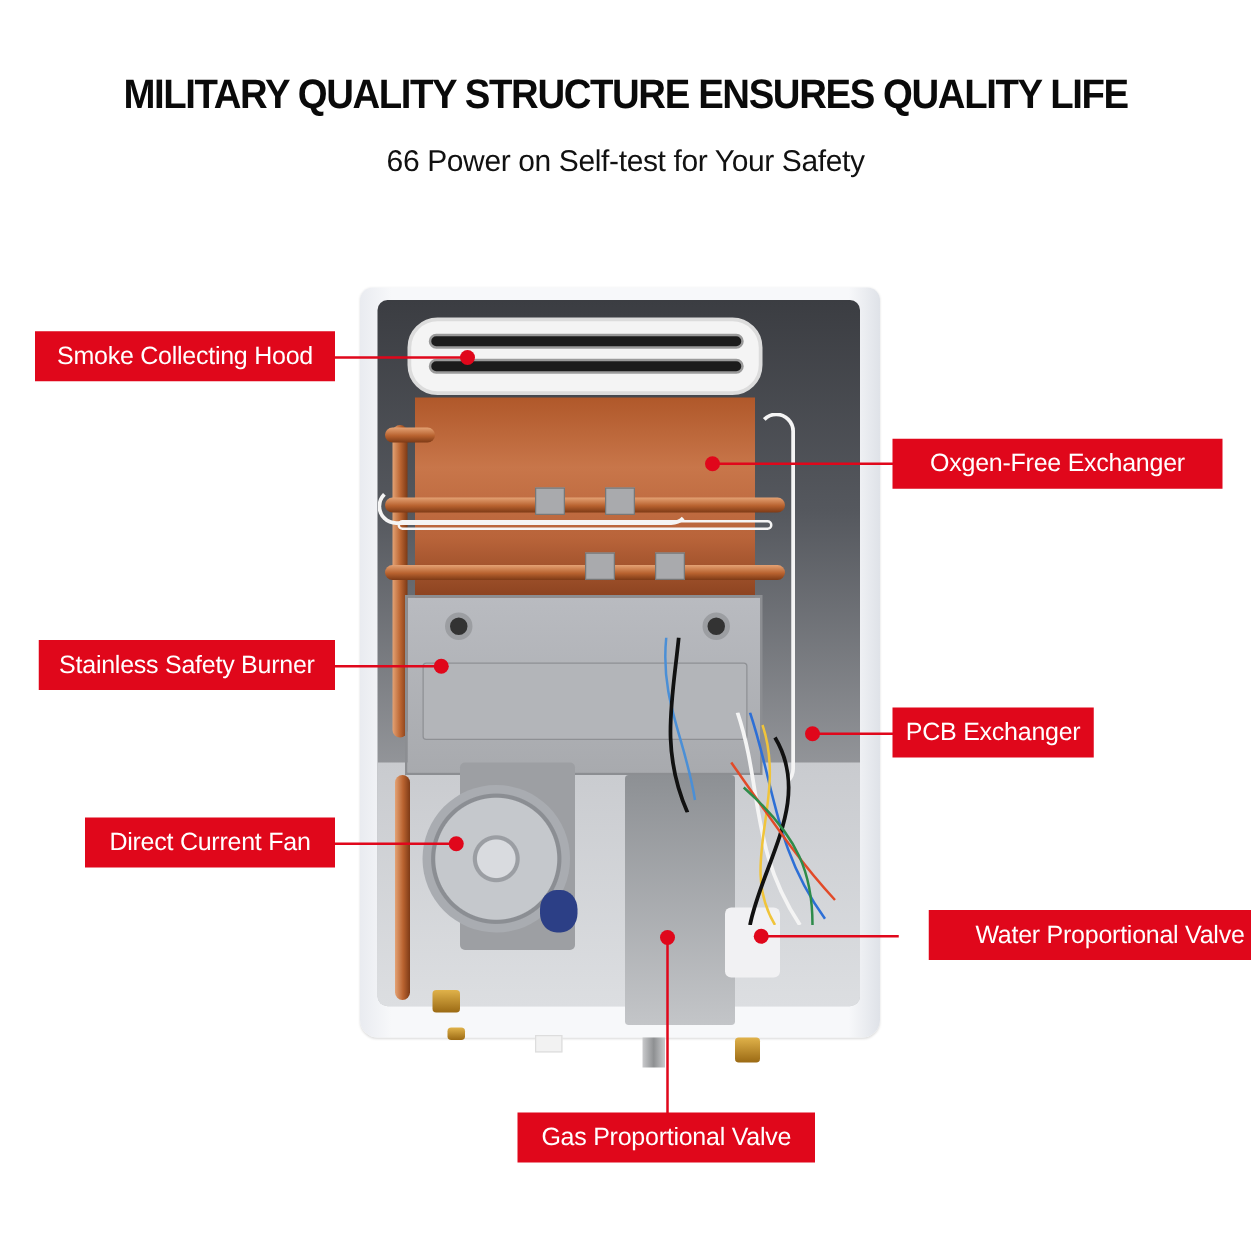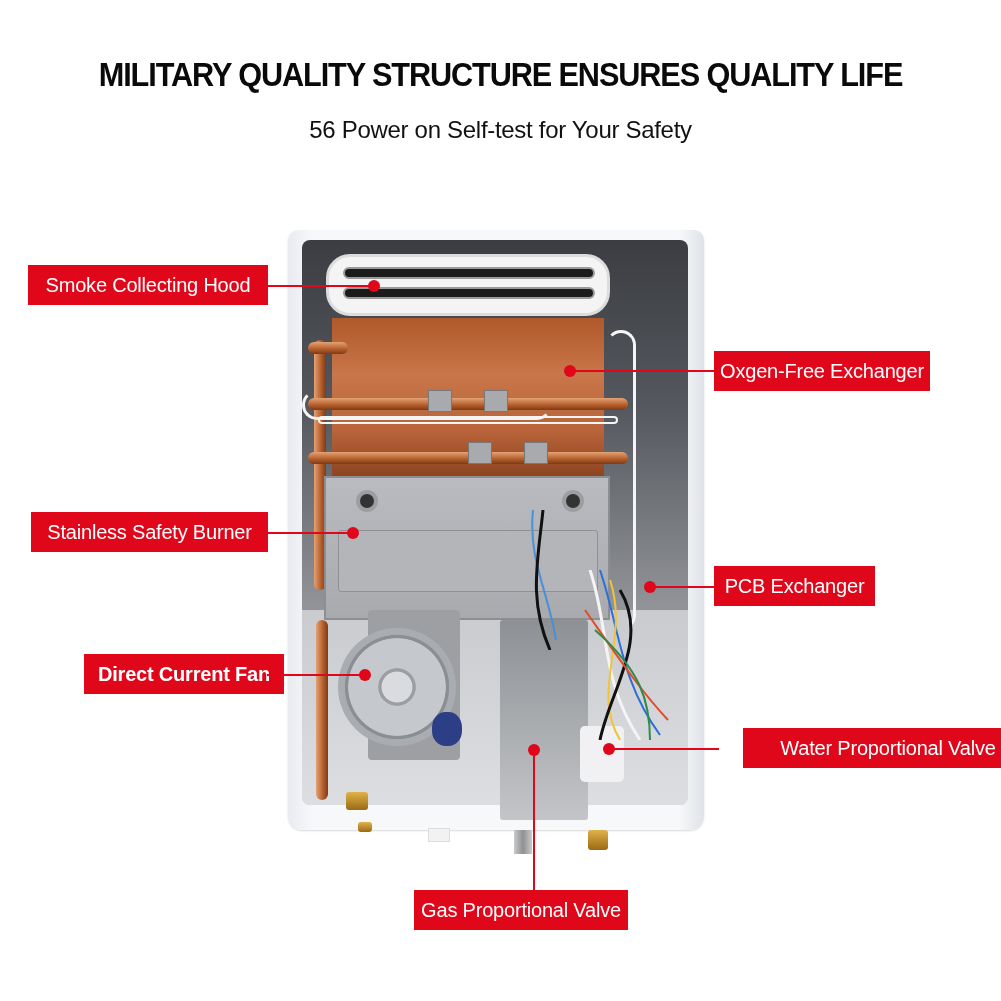--- a/index.html
+++ b/index.html
@@ -82,21 +82,21 @@
     line-height: 40px; height: 40px; text-align: center; white-space: nowrap; padding: 0 6px;
     letter-spacing: -0.2px;
   }
   .leader { position: absolute; background: #e0071b; }
   .dot { position: absolute; width: 12px; height: 12px; border-radius: 50%; background: #e0071b; }
 </style>
 </head>
 <body>
 
 <div class="title">MILITARY QUALITY STRUCTURE ENSURES QUALITY LIFE</div>
-<div class="subtitle">56 Power on Self-test for Your Safety</div>
+<div class="subtitle">66 Power on Self-test for Your Safety</div>
 
 <div class="unit">
   <div class="casing"></div>
   <div class="inner"></div>
   <div class="inner-lower"></div>
 
   <div class="vpipe" style="left:26px;top:110px;height:250px;"></div>
   <div class="vpipe" style="left:28px;top:390px;height:180px;"></div>
 
   <div class="hood">
@@ -146,35 +146,35 @@
   <div class="brass" style="left:300px;top:600px;width:20px;height:20px;"></div>
   <div class="brass" style="left:70px;top:592px;width:14px;height:10px;"></div>
   <div class="fitting-steel"></div>
   <div class="fitting-white"></div>
 </div>
 
 <div class="label" style="left:28px;top:265px;width:240px;">Smoke Collecting Hood</div>
 <div class="leader" style="left:267px;top:285px;width:108px;height:2px;"></div>
 <div class="dot" style="left:368px;top:280px;"></div>
 
-<div class="label" style="left:714px;top:351px;width:216px;">Oxgen-Free Exchanger</div>
+<div class="label" style="left:714px;top:351px;width:264px;">Oxgen-Free Exchanger</div>
 <div class="leader" style="left:570px;top:370px;width:146px;height:2px;"></div>
 <div class="dot" style="left:564px;top:365px;"></div>
 
 <div class="label" style="left:31px;top:512px;width:237px;">Stainless Safety Burner</div>
 <div class="leader" style="left:267px;top:532px;width:88px;height:2px;"></div>
 <div class="dot" style="left:347px;top:527px;"></div>
 
 <div class="label" style="left:714px;top:566px;width:161px;">PCB Exchanger</div>
 <div class="leader" style="left:650px;top:586px;width:66px;height:2px;"></div>
 <div class="dot" style="left:644px;top:581px;"></div>
 
-<div class="label" style="left:84px;top:654px;width:200px;font-weight:bold;">Direct Current Fan</div>
+<div class="label" style="left:68px;top:654px;width:200px;">Direct Current Fan</div>
 <div class="leader" style="left:267px;top:674px;width:100px;height:2px;"></div>
 <div class="dot" style="left:359px;top:669px;"></div>
 
 <div class="label" style="left:743px;top:728px;width:290px;">Water Proportional Valve</div>
 <div class="leader" style="left:609px;top:748px;width:110px;height:2px;"></div>
 <div class="dot" style="left:603px;top:743px;"></div>
 
-<div class="label" style="left:414px;top:890px;width:214px;">Gas Proportional Valve</div>
+<div class="label" style="left:414px;top:890px;width:238px;">Gas Proportional Valve</div>
 <div class="leader" style="left:533px;top:750px;width:2px;height:142px;"></div>
 <div class="dot" style="left:528px;top:744px;"></div>
 
 </body></html>

